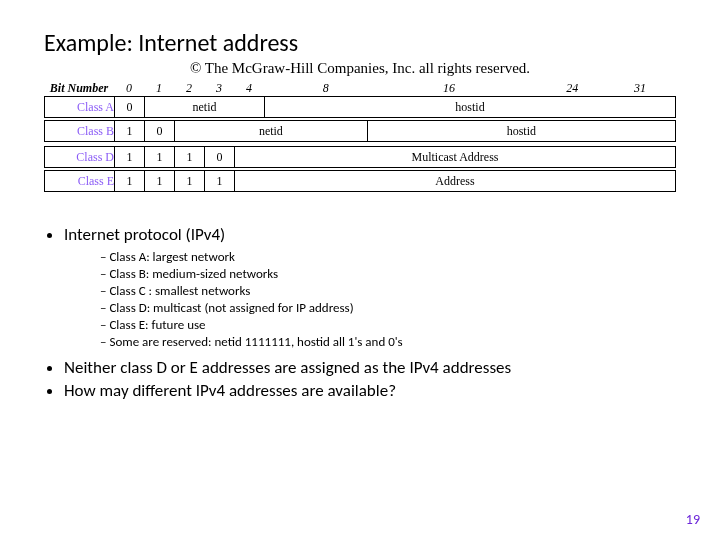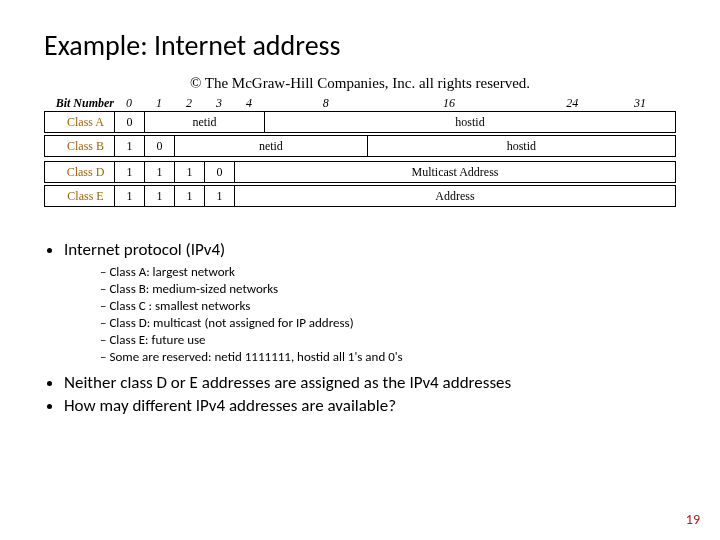--- a/index.html
+++ b/index.html
@@ -1,44 +1,44 @@
 <!DOCTYPE html>
 <html><head>
 <meta charset="utf-8">
 <style>
   html,body{margin:0;padding:0;width:720px;height:540px;background:#fff;
     font-family:Calibri,Arial,sans-serif;color:#000}
   .slide{position:relative;width:720px;height:540px;box-sizing:border-box;
     padding:28px 44px 0 44px}
-  h1{font-size:28px;font-weight:400;margin:0 0 12px 0;letter-spacing:0}
+  h1{font-size:24px;font-weight:400;margin:0 0 3px 0;letter-spacing:0}
   .copyright{text-align:center;font-size:15px;font-family:"Times New Roman",serif;
     margin-bottom:4px}
   
   .diagram{font-family:"Times New Roman",serif;font-size:12px}
   .bitnums{display:flex;margin-left:70px}
   .bitnums>span{text-align:center;font-style:italic}
-  .bitnums .lbl{width:70px;margin-left:-70px;text-align:right;font-style:italic;
+  .bitnums .lbl{width:70px;margin-left:-70px;text-align:center;font-style:italic;
     font-weight:bold}
   .bitnums .n{width:30px}
   .bitnums .nwide{flex:1}
   .bitnums .nwide:last-child{width:40px;flex:0 0 40px;text-align:left;padding-right:2px}
   table.cls{border-collapse:collapse;width:100%;table-layout:fixed}
   table.cls td{border:1px solid #000;height:20px;vertical-align:middle;
     text-align:center;font-size:12px;padding:0}
-  table.cls td.rowhdr{width:70px;text-align:center;padding-left:12px;color:#a16207}
+  table.cls td.rowhdr{width:70px;text-align:right;padding-left:12px;color:#8b5cf6}
   table.cls td.bit{width:30px}
   table.cls td.noborder{border:none}
   
   .bullets{margin-top:32px;font-size:17px}
   .bullets ul{margin:0;padding-left:20px;list-style:disc}
   .bullets ul li{margin-bottom:2px}
   .bullets ul ul{list-style:none;padding-left:36px;margin-top:4px;margin-bottom:8px}
   .bullets ul ul li{font-size:13px;font-weight:normal}
   .bullets ul ul li:before{content:"–  "}
-  .pagenum{position:absolute;right:20px;bottom:12px;font-size:14px;color:#b91c1c}
+  .pagenum{position:absolute;right:20px;bottom:12px;font-size:14px;color:#6d28d9}
 </style>
 </head>
 <body>
 <div class="slide">
 
 <h1>Example: Internet address</h1>
 
 <div class="copyright">© The McGraw-Hill Companies, Inc. all rights reserved.</div>
 
 <div class="diagram">

